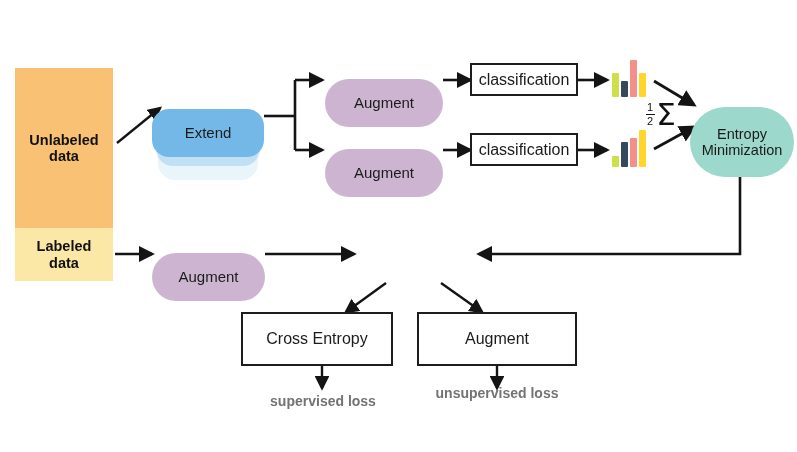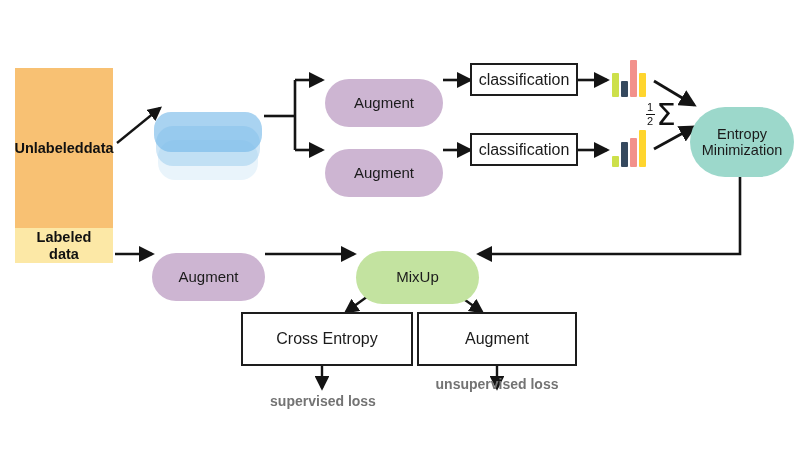--- a/index.html
+++ b/index.html
@@ -139,34 +139,37 @@
 
     <line x1="386" y1="283" x2="346" y2="312" stroke="#141414" stroke-width="2.4" marker-end="url(#arrow)"></line>
 
     <line x1="441" y1="283" x2="482" y2="312" stroke="#141414" stroke-width="2.4" marker-end="url(#arrow)"></line>
 
     <line x1="322" y1="366" x2="322" y2="388" stroke="#141414" stroke-width="2.4" marker-end="url(#arrow)"></line>
 
     <line x1="497" y1="366" x2="497" y2="388" stroke="#141414" stroke-width="2.4" marker-end="url(#arrow)"></line>
   </svg>
 
-  <div class="node data-block" style="left:15px; top:68px; width:98px; height:160px; background:#F8C173; flex-direction:row;">
+  <div class="node data-block" style="left:15px; top:68px; width:98px; height:160px; background:#F8C173; flex-direction:column;">
     <span>Unlabeled</span>
     <span>data</span>
   </div>
 
-  <div class="node data-block" style="left:15px; top:228px; width:98px; height:35px; background:#FCE8A6; flex-direction:column;">
+  <div class="node data-block" style="left:15px; top:228px; width:98px; height:53px; background:#FCE8A6; flex-direction:column;">
     <span>Labeled</span>
     <span>data</span>
   </div>
 
   <div style="position:absolute; left:152px; top:86px; width:112px; height:104px;">
     <div class="stack-layer" style="left:6px; top:54px; width:100px; height:40px; background:#74B8E8; opacity:0.16;"></div>
     <div class="stack-layer" style="left:4px; top:40px; width:104px; height:40px; background:#74B8E8; opacity:0.34;"></div>
     <div class="stack-layer" style="left:2px; top:26px; width:108px; height:40px; background:#74B8E8; opacity:0.62;"></div>
+    <div class="stack-layer node pill" style="left:0px; top:0px; width:112px; height:48px; background:#74B8E8; border-radius:17px;">
+      <span>Extend</span>
+    </div>
   </div>
 
   <div class="node pill" style="left:325px; top:56px; width:118px; height:48px; background:#CDB5D2;">
     <span>Augment</span>
   </div>
 
   <div class="node pill" style="left:325px; top:126px; width:118px; height:48px; background:#CDB5D2;">
     <span>Augment</span>
   </div>
 
@@ -203,33 +206,30 @@
 
   <div class="node pill" style="left:690px; top:84px; width:104px; height:70px; background:#9CD8CB; flex-direction:column; font-size:14.5px;text-align:center;">
     <span>Entropy</span>
     <span>Minimization</span>
   </div>
 
   <div class="node pill" style="left:152px; top:230px; width:113px; height:48px; background:#CDB5D2;">
     <span>Augment</span>
   </div>
 
-  <div class="node pill" style="left:356px; top:228px; width:123px; height:53px; background:#C3E3A0;">
-    <span>MixUp</span>
-  </div>
-
-  <div class="node rect-node" style="left:241px; top:312px; width:172px; height:54px;">
+
+  <div class="node rect-node" style="left:241px; top:312px; width:152px; height:54px;">
     <span>Cross Entropy</span>
   </div>
 
   <div class="node rect-node" style="left:417px; top:312px; width:160px; height:54px; flex-direction:column;">
     <span>Augment</span>
   </div>
 
   <div class="node plain-label" style="left:243px; top:392px; width:160px; height:20px;">
     <span>supervised loss</span>
   </div>
 
-  <div class="node plain-label" style="left:416px; top:375px; width:162px; height:20px;text-align:center;">
+  <div class="node plain-label" style="left:416px; top:384px; width:162px; height:20px;text-align:center;">
     <span>unsupervised loss</span>
   </div>
 
 </div>
 
 </body></html>

